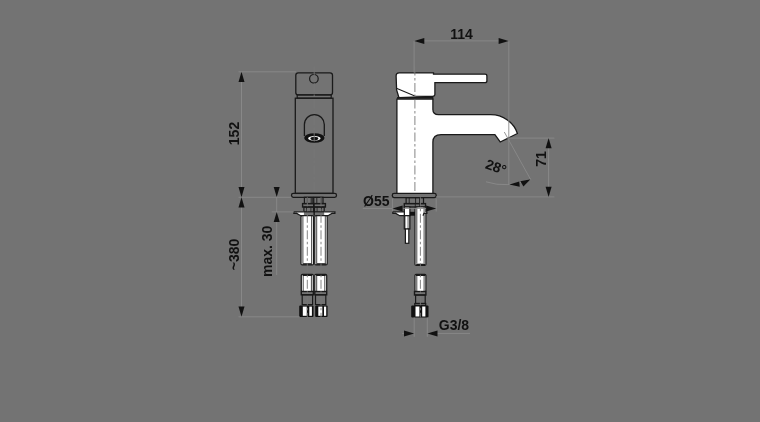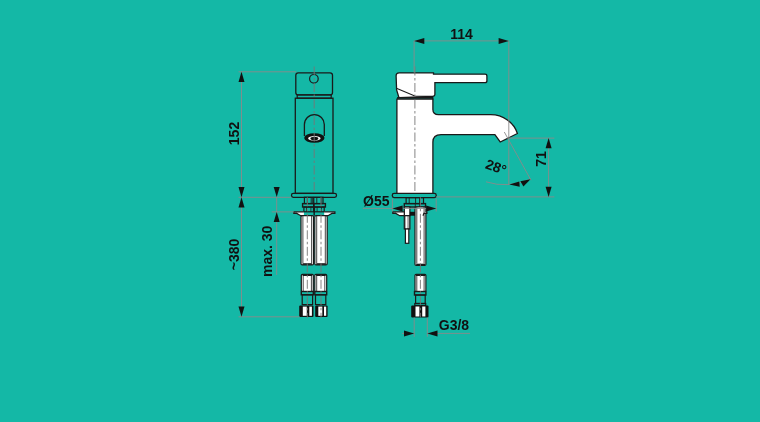--- a/index.html
+++ b/index.html
@@ -1,16 +1,16 @@
 <!DOCTYPE html>
 <html><head>
 <meta charset="utf-8">
 <style>
   html,body{margin:0;padding:0;background:#fff;}
-  #wrap{width:760px;height:422px;position:relative;background:#14b8a6;overflow:hidden;}
+  #wrap{width:760px;height:422px;position:relative;background:#737373;overflow:hidden;}
   svg{position:absolute;left:0;top:0;}
   text{font-family:"Liberation Sans",sans-serif;font-size:14px;font-weight:bold;fill:#111;}
 </style>
 </head>
 <body>
 <div id="wrap">
 <svg width="760" height="422" viewBox="0 0 760 422">
 <defs>
 </defs>
 <g fill="none" stroke="#222" stroke-width="1.3">

